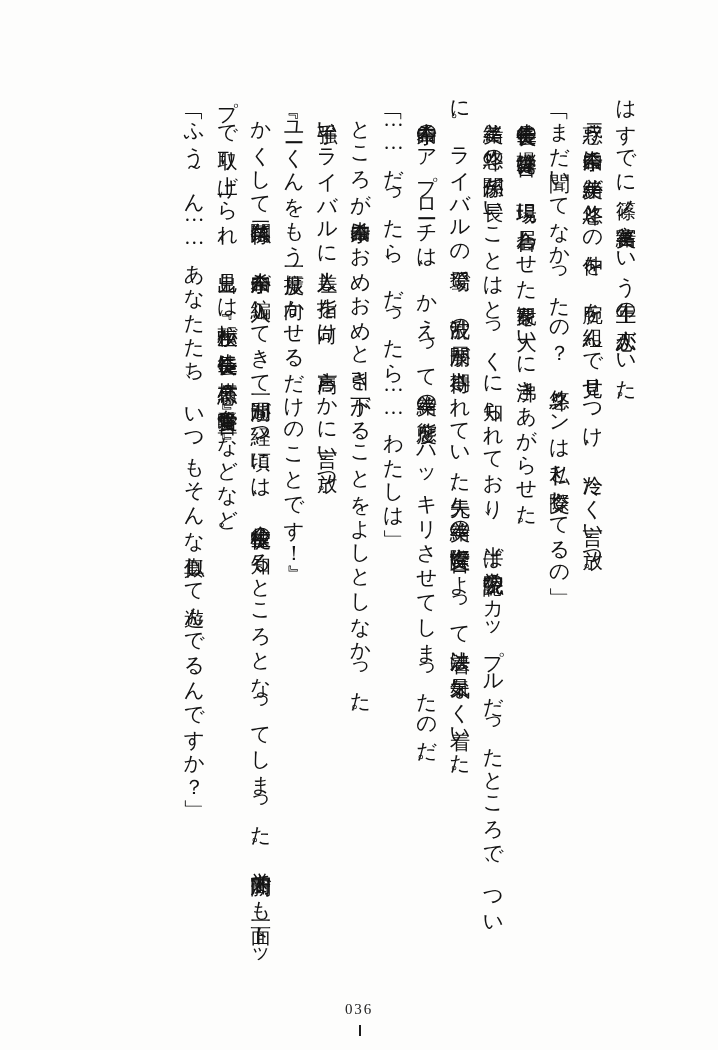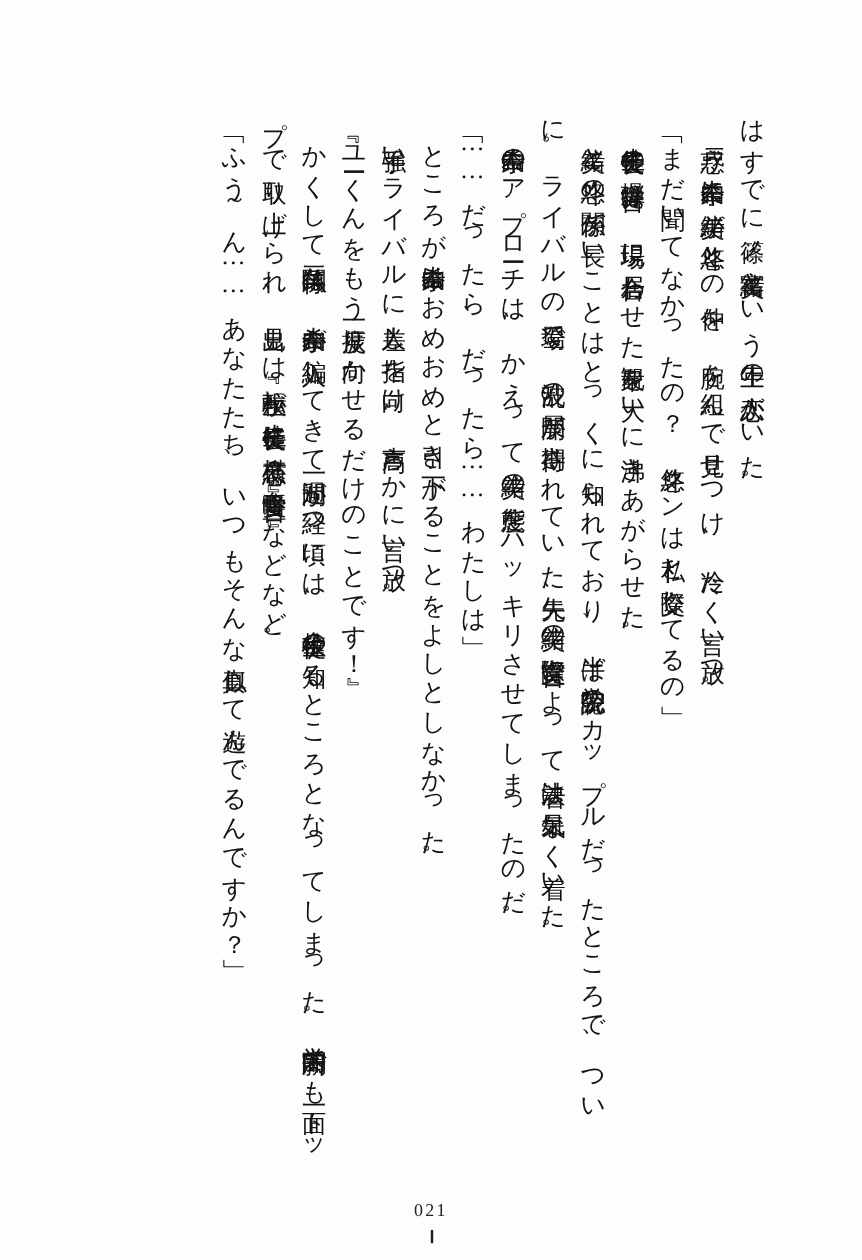--- a/index.html
+++ b/index.html
@@ -88,16 +88,16 @@
     <p class="para">美緒と悠斗の関係が長いことはとっくに知られており、半ば学院公認のカップルだったところで、ついに。ライバルの登場で、波乱の展開が期待されていた矢先、美緒の交際宣言によって決着は呆気なく着いた。</p>
     <p class="para">由希奈のアプローチは、かえって美緒の態度をハッキリさせてしまったのだ。</p>
     <p class="para">「……だったら、だったら……わたしは」</p>
     <p class="para">ところが由希奈はおめおめと引き下がることをよしとしなかった。</p>
     <p class="para">手強いライバルに人差し指を向け、声高らかに言い放つ。</p>
     <p class="para">『ユーくんをもう一度振り向かせるだけのことです！』</p>
     <p class="para">かくして三角関係は、由希奈が編入してきて一週間が経つ頃には、全校生徒の知るところとなってしまった。学内新聞でも一面トップで取り上げられ、見出しは『転校生が生徒会長に横恋慕？』『奪略愛宣言！』などなど。</p>
     <p class="para">「ふう～ん……あなたたち、いつもそんな真似して遊んでるんですか？」</p>
   </div>
 
-  <div id="pagenum">021</div>
+  <div id="pagenum">036</div>
   <div id="tickmark"></div>
 
 </div>
 
 </body></html>

